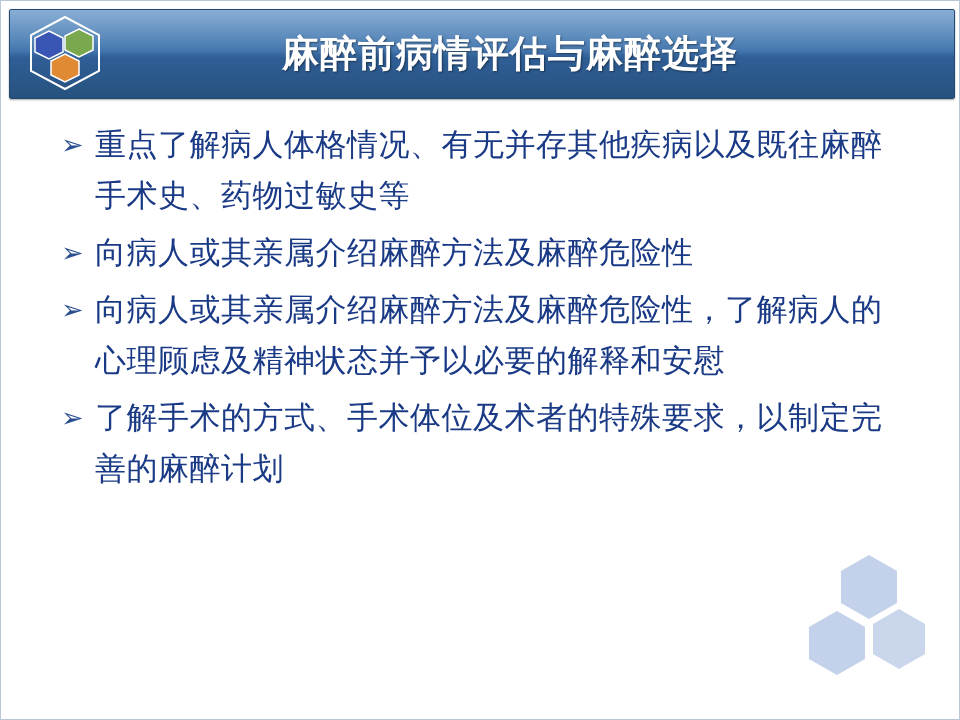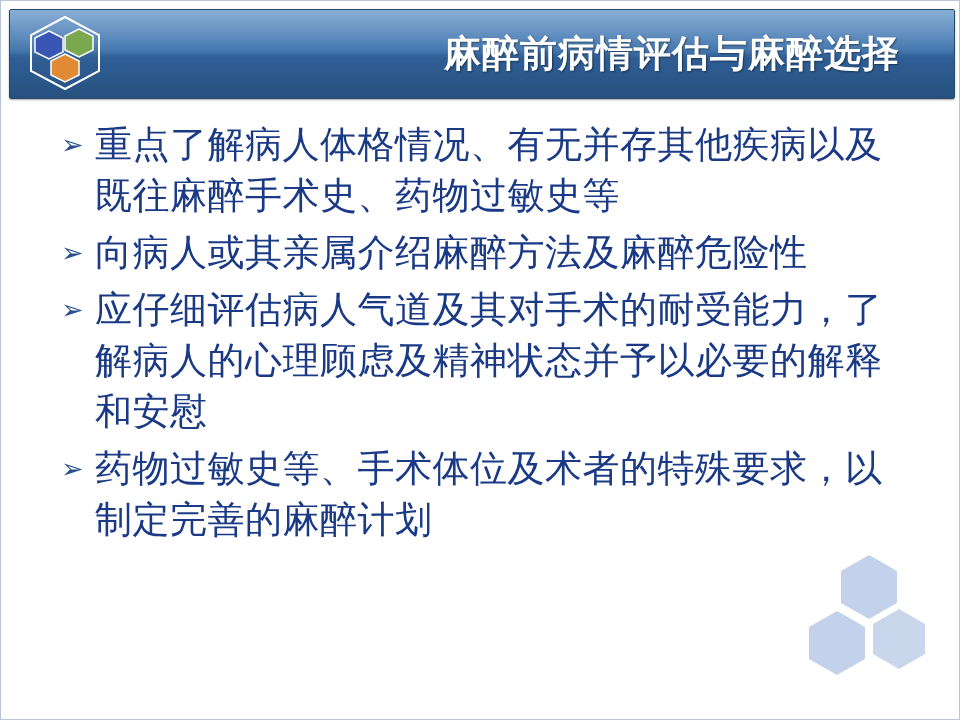--- a/index.html
+++ b/index.html
@@ -40,21 +40,21 @@
     background: linear-gradient(to bottom, rgba(255,255,255,0.28), rgba(255,255,255,0.02));
     pointer-events: none;
   }
   .title-text {
     position: absolute;
     left: 110px;
     top: 0;
     width: 780px;
     height: 88px;
     line-height: 88px;
-    text-align: right;
+    text-align: center;
     color: #ffffff;
     font-family: "Liberation Sans", sans-serif;
     font-weight: bold;
     font-size: 37px;
     letter-spacing: 1px;
     text-shadow: 1px 1px 2px rgba(0,0,0,0.45);
     white-space: nowrap;
   }
 
   
@@ -83,21 +83,21 @@
     width: 34px;
     color: #2a4f8f;
     font-size: 27px;
     line-height: 51px;
     text-align: left;
     font-family: "DejaVu Sans", sans-serif;
   }
   .bullet-text {
     flex: 1 1 auto;
     color: #1a3a86;
-    font-size: 37px;
+    font-size: 31px;
     line-height: 51px;
     font-family: "Liberation Serif", serif;
     letter-spacing: 0.5px;
   }
 
   
   .deco {
     position: absolute;
     right: 30px;
     bottom: 36px;
@@ -135,26 +135,26 @@
       <div class="bullet-text">重点了解病人体格情况、有无并存其他疾病以及既往麻醉手术史、药物过敏史等</div>
     </div>
 
     <div class="bullet-row">
       <div class="bullet-marker">➢</div>
       <div class="bullet-text">向病人或其亲属介绍麻醉方法及麻醉危险性</div>
     </div>
 
     <div class="bullet-row">
       <div class="bullet-marker">➢</div>
-      <div class="bullet-text">应仔细评估病人气道及其对手术的耐受能力，了解病人的心理顾虑及精神状态并予以必要的解释和安慰</div>
+      <div class="bullet-text">向病人或其亲属介绍麻醉方法及麻醉危险性，了解病人的心理顾虑及精神状态并予以必要的解释和安慰</div>
     </div>
 
     <div class="bullet-row">
       <div class="bullet-marker">➢</div>
-      <div class="bullet-text">药物过敏史等、手术体位及术者的特殊要求，以制定完善的麻醉计划</div>
+      <div class="bullet-text">了解手术的方式、手术体位及术者的特殊要求，以制定完善的麻醉计划</div>
     </div>
 
   </div>
 
   <div class="deco">
     <svg width="160" height="130" viewBox="0 0 160 130" xmlns="http://www.w3.org/2000/svg">
       <g fill="#c3d2ea">
         <polygon points="100,2 128,18 128,50 100,66 72,50 72,18"></polygon>
         <polygon points="68,58 96,74 96,106 68,122 40,106 40,74"></polygon>
         <polygon points="130,56 156,71 156,101 130,116 104,101 104,71" opacity="0.9"></polygon>

